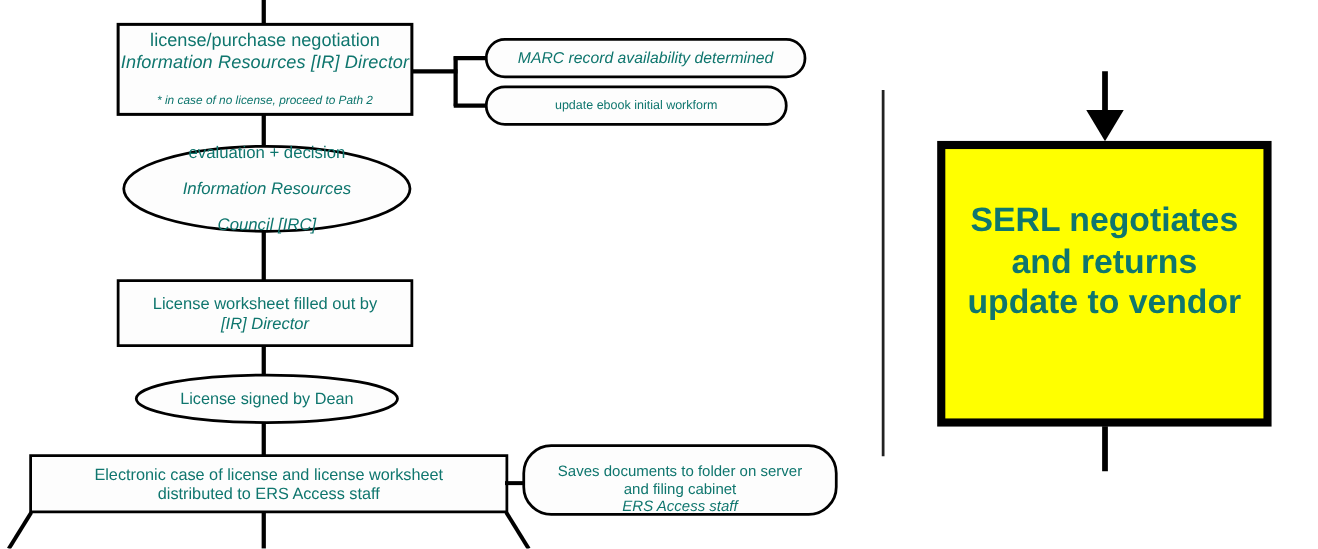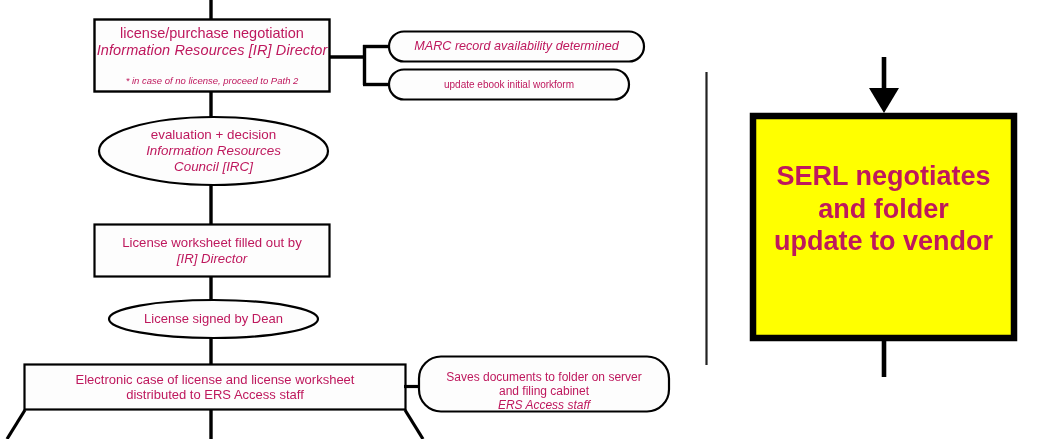--- a/index.html
+++ b/index.html
@@ -24,21 +24,21 @@
     width: 1054px;
     height: 439px;
   }
   .node-text {
     position: absolute;
     display: flex;
     flex-direction: column;
     align-items: center;
     justify-content: center;
     text-align: center;
-    color: #be185d;
+    color: #0f766e;
     line-height: 1.18;
     pointer-events: none;
   }
   .ln {
     display: block;
     white-space: nowrap;
   }
 
   
   #box-negotiation-text {
@@ -57,20 +57,21 @@
   }
   #box-workform-text {
     left: 388px; top: 69px; width: 242px; height: 31px;
     font-size: 10px;
   }
 
   
   #ellipse-evaluation-text {
     left: 99px; top: 117px; width: 229px; height: 68px;
     font-size: 13.4px;
+    gap: 13px;
   }
   #ellipse-evaluation-text .ln:nth-child(2),
   #ellipse-evaluation-text .ln:nth-child(3) { font-style: italic; }
 
   
   #box-worksheet-text {
     left: 94px; top: 224px; width: 236px; height: 53px;
     font-size: 13.2px;
   }
   #box-worksheet-text .ln:nth-child(2) { font-style: italic; }
@@ -188,17 +189,17 @@
   </div>
 
   <div class="node-text" id="box-saves-text">
     <span class="ln">Saves documents to folder on server</span>
     <span class="ln">and filing cabinet</span>
     <span class="ln">ERS Access staff</span>
   </div>
 
   <div class="node-text" id="box-serl-text">
     <span class="ln">SERL negotiates</span>
-    <span class="ln">and folder</span>
+    <span class="ln">and returns</span>
     <span class="ln">update to vendor</span>
   </div>
 
 </div>
 
 </body></html>

